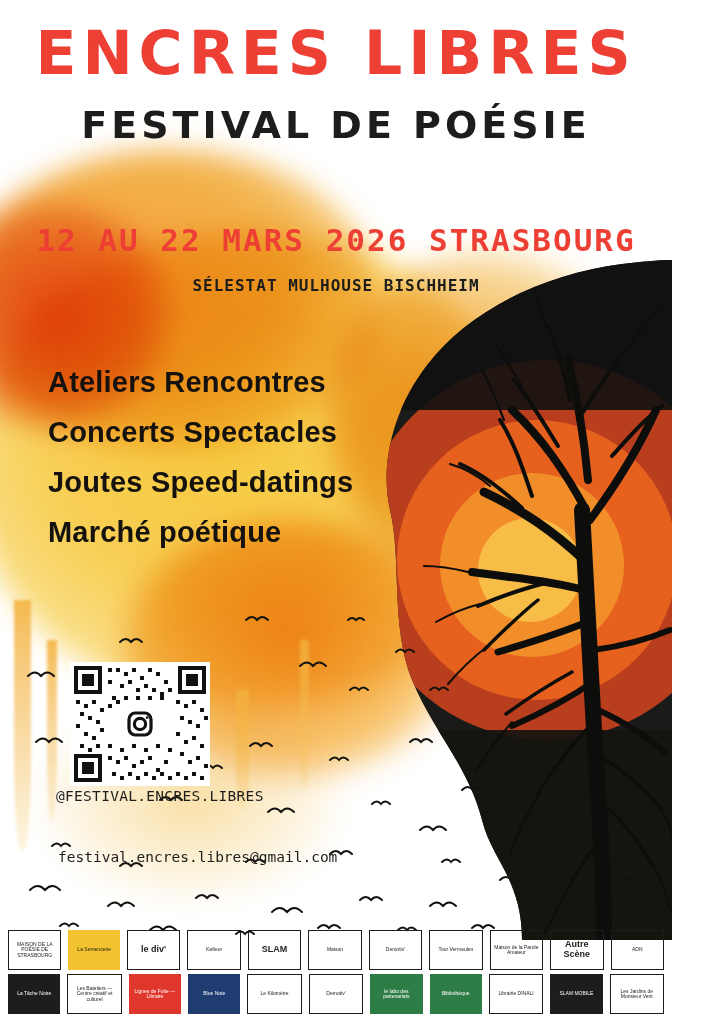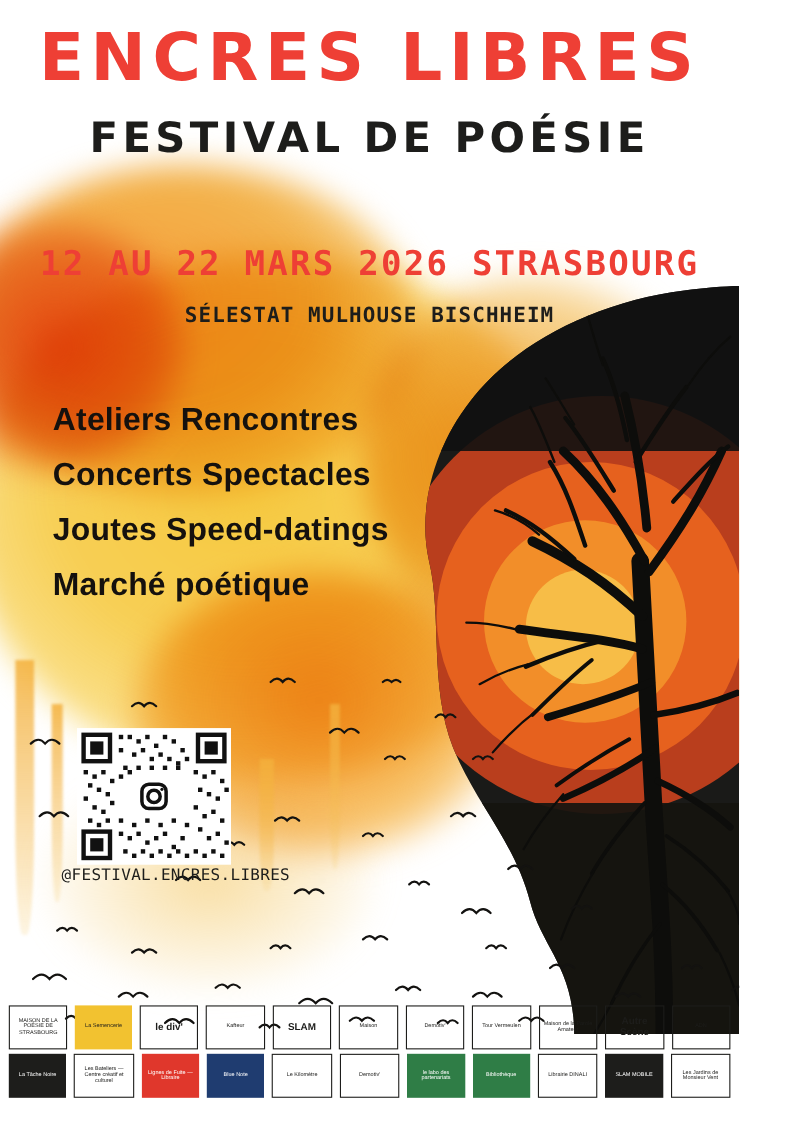--- a/index.html
+++ b/index.html
@@ -118,21 +118,21 @@
     letter-spacing: 2px;
     color: #ee3f35;
     white-space: nowrap;
     z-index: 8;
   }
   .cities {
     position: absolute; left: 0; right: 0; top: 276px;
     text-align: center;
     font-family: "DejaVu Sans Mono", monospace;
     font-weight: bold;
-    font-size: 19px;
+    font-size: 16px;
     letter-spacing: 1px;
     color: #1d1d1b;
     white-space: nowrap;
     z-index: 8;
   }
 
   
   .program {
     position: absolute; left: 48px; top: 358px;
     z-index: 8;
@@ -171,21 +171,21 @@
   .contact div {
     font-family: "DejaVu Sans Mono", monospace;
     font-size: 14.5px;
     color: #1d1d1b;
     line-height: 1.65;
     white-space: nowrap;
   }
 
   
   .logos {
-    position: absolute; left: 0; right: 0; bottom: 16px;
+    position: absolute; left: 0; right: 0; bottom: 0;
     height: 96px;
     z-index: 12;
     background: rgba(255,255,255,0.0);
   }
   .logo-row {
     position: absolute;
     display: flex;
     align-items: flex-end;
     gap: 7px;
     left: 8px; right: 8px;
@@ -468,20 +468,21 @@
         <rect x="29.5" y="25.5" width="11" height="11" rx="3.2"></rect>
         <circle cx="35" cy="31" r="2.8"></circle>
       </g>
       <circle cx="38.6" cy="27.8" r="0.7" fill="#111"></circle>
     </svg>
   </div>
 
   <div class="qr-caption">@FESTIVAL.ENCRES.LIBRES</div>
 
   <div class="contact">
+    <div>festival.encres.libres@gmail.com</div>
   </div>
 
   <div class="logos">
     <div class="logo-row row1">
       <div class="logo sq">
           <span class="tiny">MAISON DE LA POÉSIE DE STRASBOURG</span>
         </div>
       <div class="logo yellow">
           <span class="tiny">La Semencerie</span>
         </div>

